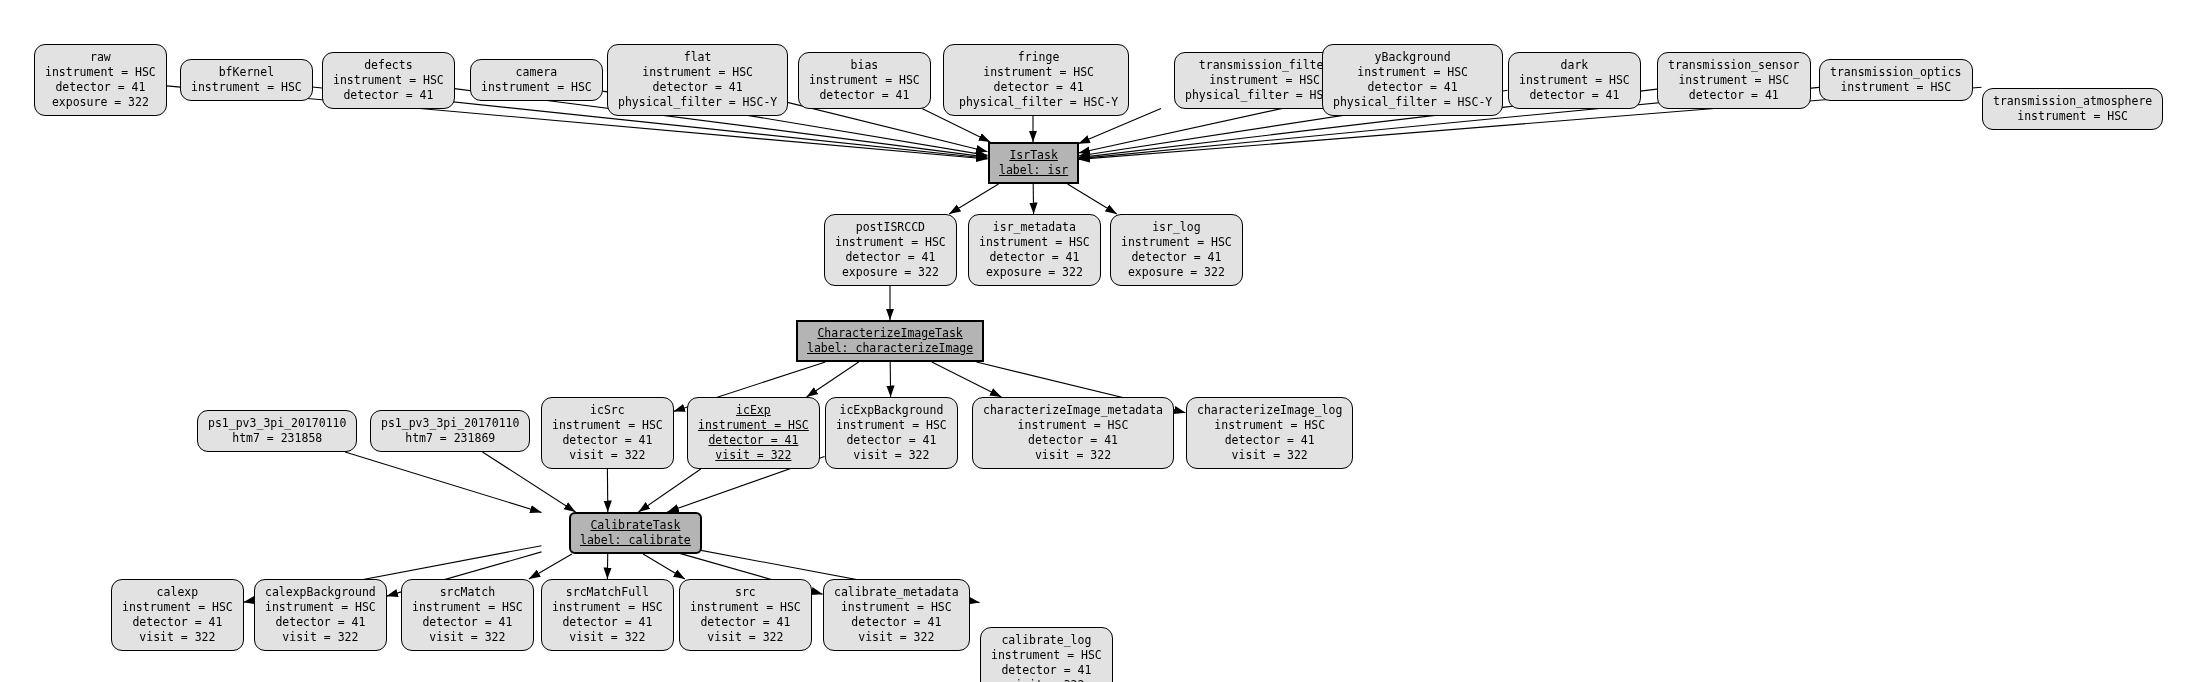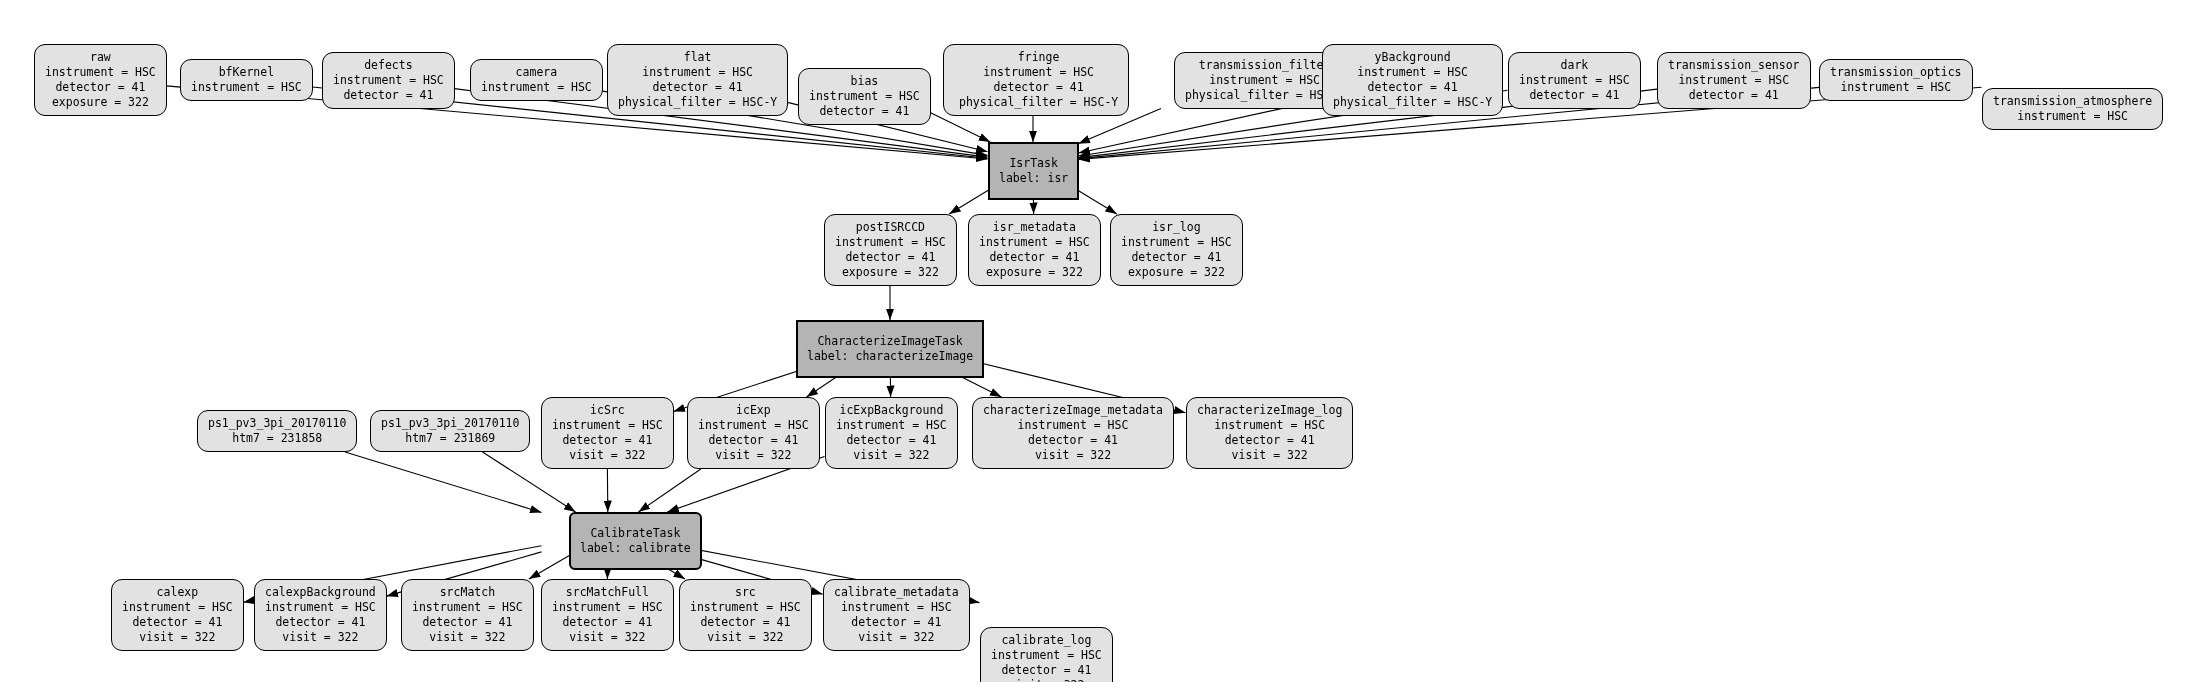--- a/index.html
+++ b/index.html
@@ -32,21 +32,22 @@
     font-size: 11.5px;
     line-height: 15px;
     color: #000;
     text-align: center;
     white-space: nowrap;
   }
   .node.task {
     background: var(--task-fill, #b4b4b4);
     border-radius: 0;
     border-width: 2px;
-    padding: 12px 9px;
+    padding: 4px 9px;
+    text-decoration: underline;
   }
   .edge-line {
     stroke: var(--edge-color, #000);
     stroke-width: 1.1;
     fill: none;
   }
 </style>
 </head>
 <body>
 
@@ -113,21 +114,21 @@
       <div class="node" style="left: 470px; top: 59px;">
         <div class="title">camera</div>
         <div class="attr">instrument = HSC</div>
       </div>
       <div class="node" style="left: 607px; top: 44px;">
         <div class="title">flat</div>
         <div class="attr">instrument = HSC</div>
         <div class="attr">detector = 41</div>
         <div class="attr">physical_filter = HSC-Y</div>
       </div>
-      <div class="node" style="left: 798px; top: 68px;">
+      <div class="node" style="left: 798px; top: 52px;">
         <div class="title">bias</div>
         <div class="attr">instrument = HSC</div>
         <div class="attr">detector = 41</div>
       </div>
       <div class="node" style="left: 943px; top: 44px; padding-left: 15px;">
         <div class="title">fringe</div>
         <div class="attr">instrument = HSC</div>
         <div class="attr">detector = 41</div>
         <div class="attr">physical_filter = HSC-Y</div>
       </div>
@@ -193,21 +194,21 @@
       <div class="node" style="left: 370px; top: 410px;">
         <div class="title">ps1_pv3_3pi_20170110</div>
         <div class="attr">htm7 = 231869</div>
       </div>
       <div class="node" style="left: 541px; top: 397px;">
         <div class="title">icSrc</div>
         <div class="attr">instrument = HSC</div>
         <div class="attr">detector = 41</div>
         <div class="attr">visit = 322</div>
       </div>
-      <div class="node" style="left: 687px; top: 397px;">
+      <div class="node" style="left: 687px; top: 397px; text-decoration: underline;">
         <div class="title">icExp</div>
         <div class="attr">instrument = HSC</div>
         <div class="attr">detector = 41</div>
         <div class="attr">visit = 322</div>
       </div>
       <div class="node" style="left: 825px; top: 397px;">
         <div class="title">icExpBackground</div>
         <div class="attr">instrument = HSC</div>
         <div class="attr">detector = 41</div>
         <div class="attr">visit = 322</div>

